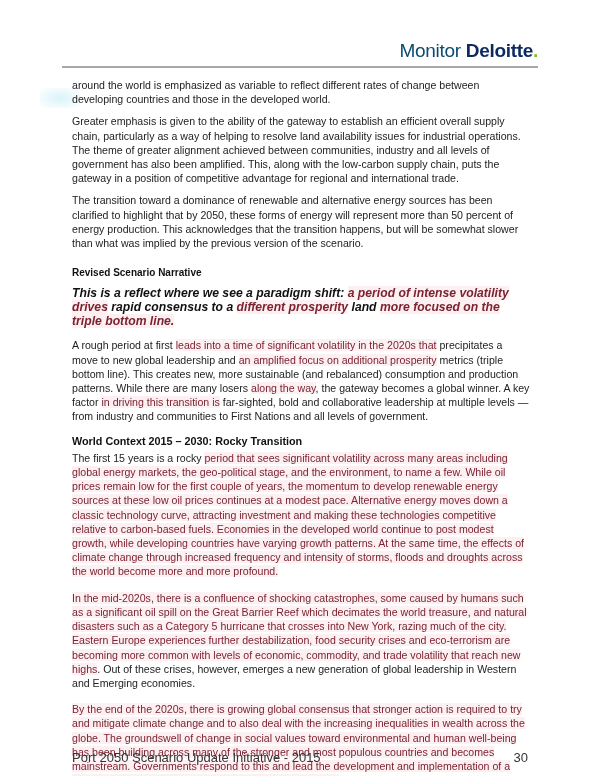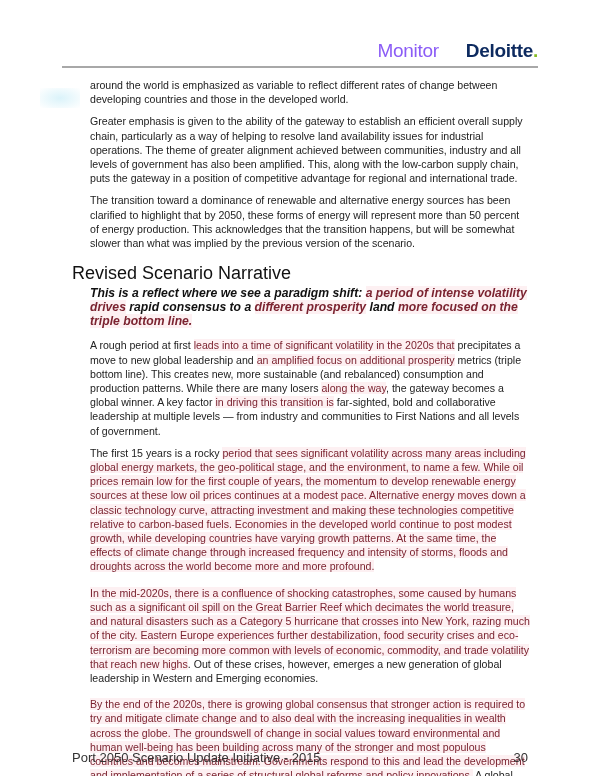--- a/index.html
+++ b/index.html
@@ -1,27 +1,27 @@
 <!DOCTYPE html>
 <html><head>
   <meta charset="utf-8">
   <style>
     html, body { margin: 0; padding: 0; background: #ffffff; }
     body { width: 600px; height: 776px; position: relative; overflow: hidden;
            font-family: "Liberation Sans", sans-serif; color: #222; }
     .logo { position: absolute; right: 62px; top: 40px; font-size: 19px; letter-spacing: -0.3px; }
-    .logo .m { color: #8b5cf6; font-weight: normal; }
-    .logo .d { color: #0d2a5f; font-weight: bold; margin-left: 22px; }
+    .logo .m { color: #0c4a6e; font-weight: normal; }
+    .logo .d { color: #0d2a5f; font-weight: bold; }
     .logo .dot { color: #86bc25; font-weight: bold; }
     .rule { position: absolute; left: 62px; right: 62px; top: 66px; height: 2px; background: #a8a8a8; }
     .artifact { position: absolute; left: 40px; top: 88px; width: 40px; height: 20px;
                 background: radial-gradient(ellipse at center, rgba(150,220,240,0.35), rgba(255,255,255,0)); }
     .content { position: absolute; left: 72px; width: 458px; top: 78px; font-size: 10.6px; line-height: 14.2px; }
-    p { margin: 0 0 8px 18px; }
-    .h2 { font-size: 18px; font-weight: normal; margin: 16px 0 6px 0; color: #111; }
+    p { margin: 0 0 8px 0; }
+    .h2 { font-size: 10px; font-weight: bold; margin: 16px 0 6px 0; color: #111; }
     .lead { font-size: 12.2px; font-weight: bold; font-style: italic; line-height: 14px; margin-bottom: 10px; color: #111; }
     .h3 { font-size: 10.8px; font-weight: bold; margin: 10px 0 3px 0; color: #111; }
     .hl { color: #7b2330; background: #fdf0f2; }
     .footer { position: absolute; left: 72px; right: 72px; top: 750px; font-size: 13px; color: #333; }
     .footer .pg { position: absolute; right: 0; top: 0; text-align: center; }
   </style>
 </head>
 <body>
 
 <div class="logo"><span class="m">Monitor </span><span class="d">Deloitte</span><span class="dot">.</span></div>
@@ -32,20 +32,21 @@
   <p>around the world is emphasized as variable to reflect different rates of change between developing countries and those in the developed world.</p>
   <p>Greater emphasis is given to the ability of the gateway to establish an efficient overall supply chain, particularly as a way of helping to resolve land availability issues for industrial operations. The theme of greater alignment achieved between communities, industry and all levels of government has also been amplified. This, along with the low-carbon supply chain, puts the gateway in a position of competitive advantage for regional and international trade.</p>
   <p>The transition toward a dominance of renewable and alternative energy sources has been clarified to highlight that by 2050, these forms of energy will represent more than 50 percent of energy production. This acknowledges that the transition happens, but will be somewhat slower than what was implied by the previous version of the scenario.</p>
 
   <div class="h2">Revised Scenario Narrative</div>
 
   <p class="lead"><span>This is a reflect where we see a paradigm shift:  </span><span class="hl">a period of intense volatility drives</span><span> rapid consensus to a </span><span class="hl">different prosperity</span><span> land </span><span class="hl">more focused on the triple bottom line.</span></p>
 
   <p><span>A rough period at first </span><span class="hl">leads into a time of significant volatility in the 2020s that</span><span> precipitates a move to new global leadership and </span><span class="hl">an amplified focus on additional prosperity</span><span> metrics (triple bottom line). This creates new, more sustainable (and rebalanced) consumption and production patterns. While there are many losers </span><span class="hl">along the way</span><span>, the gateway becomes a global winner. A key factor </span><span class="hl">in driving this transition is</span><span> far-sighted, bold and collaborative leadership at multiple levels — from industry and communities to First Nations and all levels of government.</span></p>
 
+  <div class="h3">World Context 2015 – 2030: Rocky Transition</div>
 
   <p style="margin-bottom:12px"><span>The first 15 years is a rocky </span><span class="hl">period that sees significant volatility across many areas including global energy markets, the geo-political stage, and the environment, to name a few. While oil prices remain low for the first couple of years, the momentum to develop renewable energy sources at these low oil prices continues at a modest pace. Alternative energy moves down a classic technology curve, attracting investment and making these technologies competitive relative to carbon-based fuels. Economies in the developed world continue to post modest growth, while developing countries have varying growth patterns. At the same time, the effects of climate change through increased frequency and intensity of storms, floods and droughts across the world become more and more profound.</span></p>
 
   <p style="margin-bottom:12px"><span class="hl">In the mid-2020s, there is a confluence of shocking catastrophes, some caused by humans such as a significant oil spill on the Great Barrier Reef which decimates the world treasure, and natural disasters such as a Category 5 hurricane that crosses into New York, razing much of the city. Eastern Europe experiences further destabilization, food security crises and eco-terrorism are becoming more common with levels of economic, commodity, and trade volatility that reach new highs</span><span>. Out of these crises, however, emerges a new generation of global leadership in Western and Emerging economies.</span></p>
 
   <p style="margin-bottom:12px"><span class="hl">By the end of the 2020s, there is growing global consensus that stronger action is required to try and mitigate climate change and to also deal with the increasing inequalities in wealth across the globe. The groundswell of change in social values toward environmental and human well-being has been building across many of the stronger and most populous countries and becomes mainstream. Governments respond to this and lead the development and implementation of a series of structural global reforms and policy innovations.</span><span> A global dialogue, thanks to the use of social media, makes this possible and </span></p>
 
 </div>
 
 <div class="footer">

